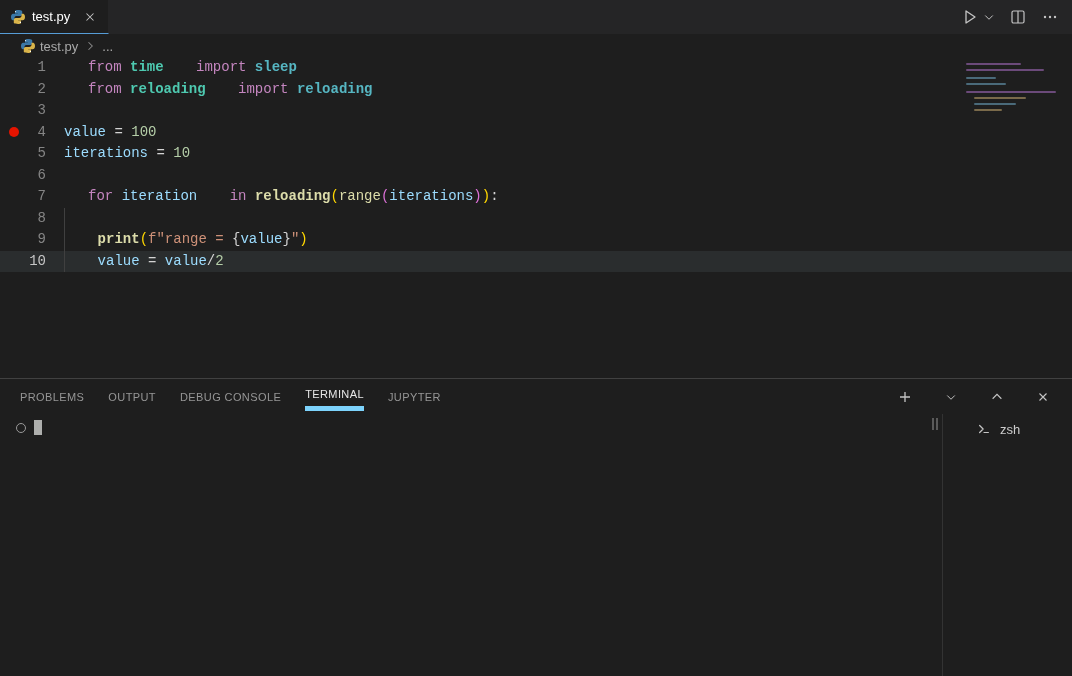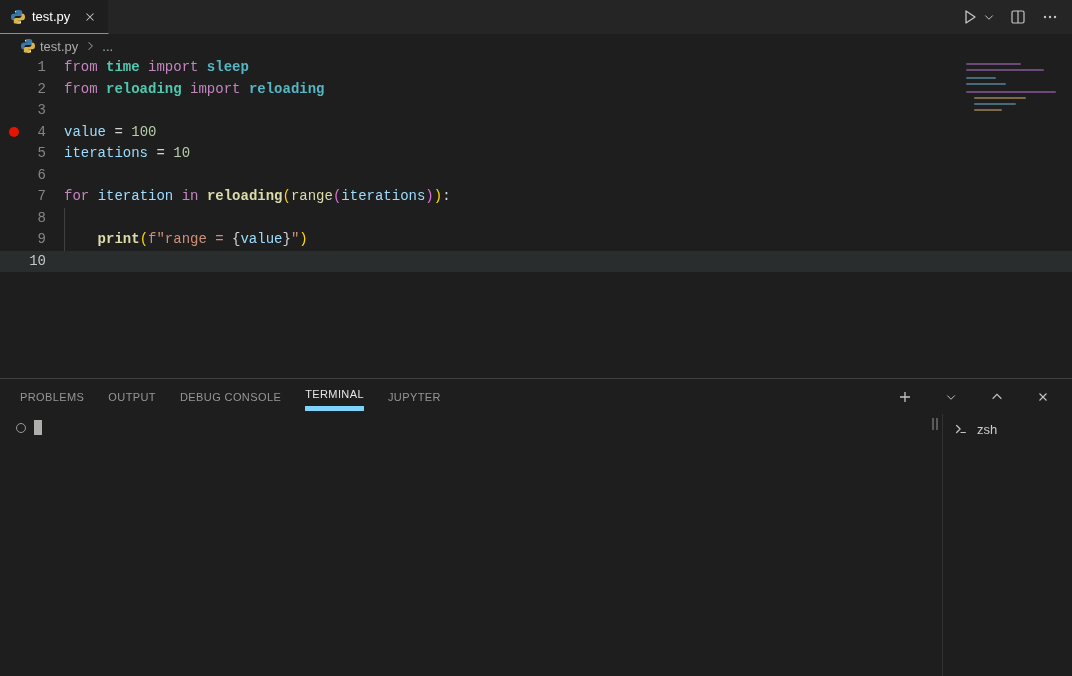--- a/index.html
+++ b/index.html
@@ -123,21 +123,21 @@
   vertical-align: top;
   margin-right: -1px;
 }
 .code-content { position: relative; flex: 1; }
 .code-content.active-bg {
   background: #2a2d2e;
   margin-right: 116px;
 }
 
 
-.kw   { color: #c586c0; }      
+.kw   { color: #c586c0; margin-left: 24px; }      
 .mod  { color: #4ec9b0; }      
 .fn   { color: #dcdcaa; }      
 .fnimp{ color: #56b6c2; font-weight: 600; }
 .var  { color: #9cdcfe; }
 .num  { color: #b5cea8; }
 .str  { color: #ce9178; }
 .punc { color: #d4d4d4; }
 .paren{ color: #ffd700; }
 .paren2{ color: #da70d6; }
 .op   { color: #d4d4d4; }
@@ -218,20 +218,21 @@
   width: 2px; background: #5a5a5a;
 }
 
 
 .term-side {
   width: 130px;
   border-left: 1px solid #333;
   display: flex;
   flex-direction: column;
   padding-top: 2px;
+  padding-left: 23px;
 }
 .term-item {
   display: flex;
   align-items: center;
   gap: 8px;
   height: 26px;
   padding: 0 8px 0 10px;
   font-size: 13px;
   color: #cccccc;
   cursor: pointer;
@@ -374,20 +375,21 @@
         <div class="code-content"><span class="code"><span class="indent-guide"></span>    </span></div>
       </div>
       <div class="line">
         <div class="gutter"></div>
         <div class="lineno">9</div>
         <div class="code-content"><span class="code"><span class="indent-guide"></span>    <span class="fn bold">print</span><span class="paren">(</span><span class="str">f"</span><span class="str">range = </span><span class="punc">{</span><span class="var">value</span><span class="punc">}</span><span class="str">"</span><span class="paren">)</span></span></div>
       </div>
       <div class="line active">
         <div class="gutter"></div>
         <div class="lineno">10</div>
+        <div class="code-content active-bg"><span class="code"><span class="indent-guide"></span>    <span class="var">value</span> <span class="op">=</span> <span class="var">value</span><span class="op">/</span><span class="num">2</span></span></div>
       </div>
     </div>
 </div>
 
 <div class="panel">
   <div class="panel-tabs" id="panel-tabs">
 
     <div class="panel-tab">PROBLEMS</div>
       <div class="panel-tab">OUTPUT</div>
       <div class="panel-tab">DEBUG CONSOLE</div>

